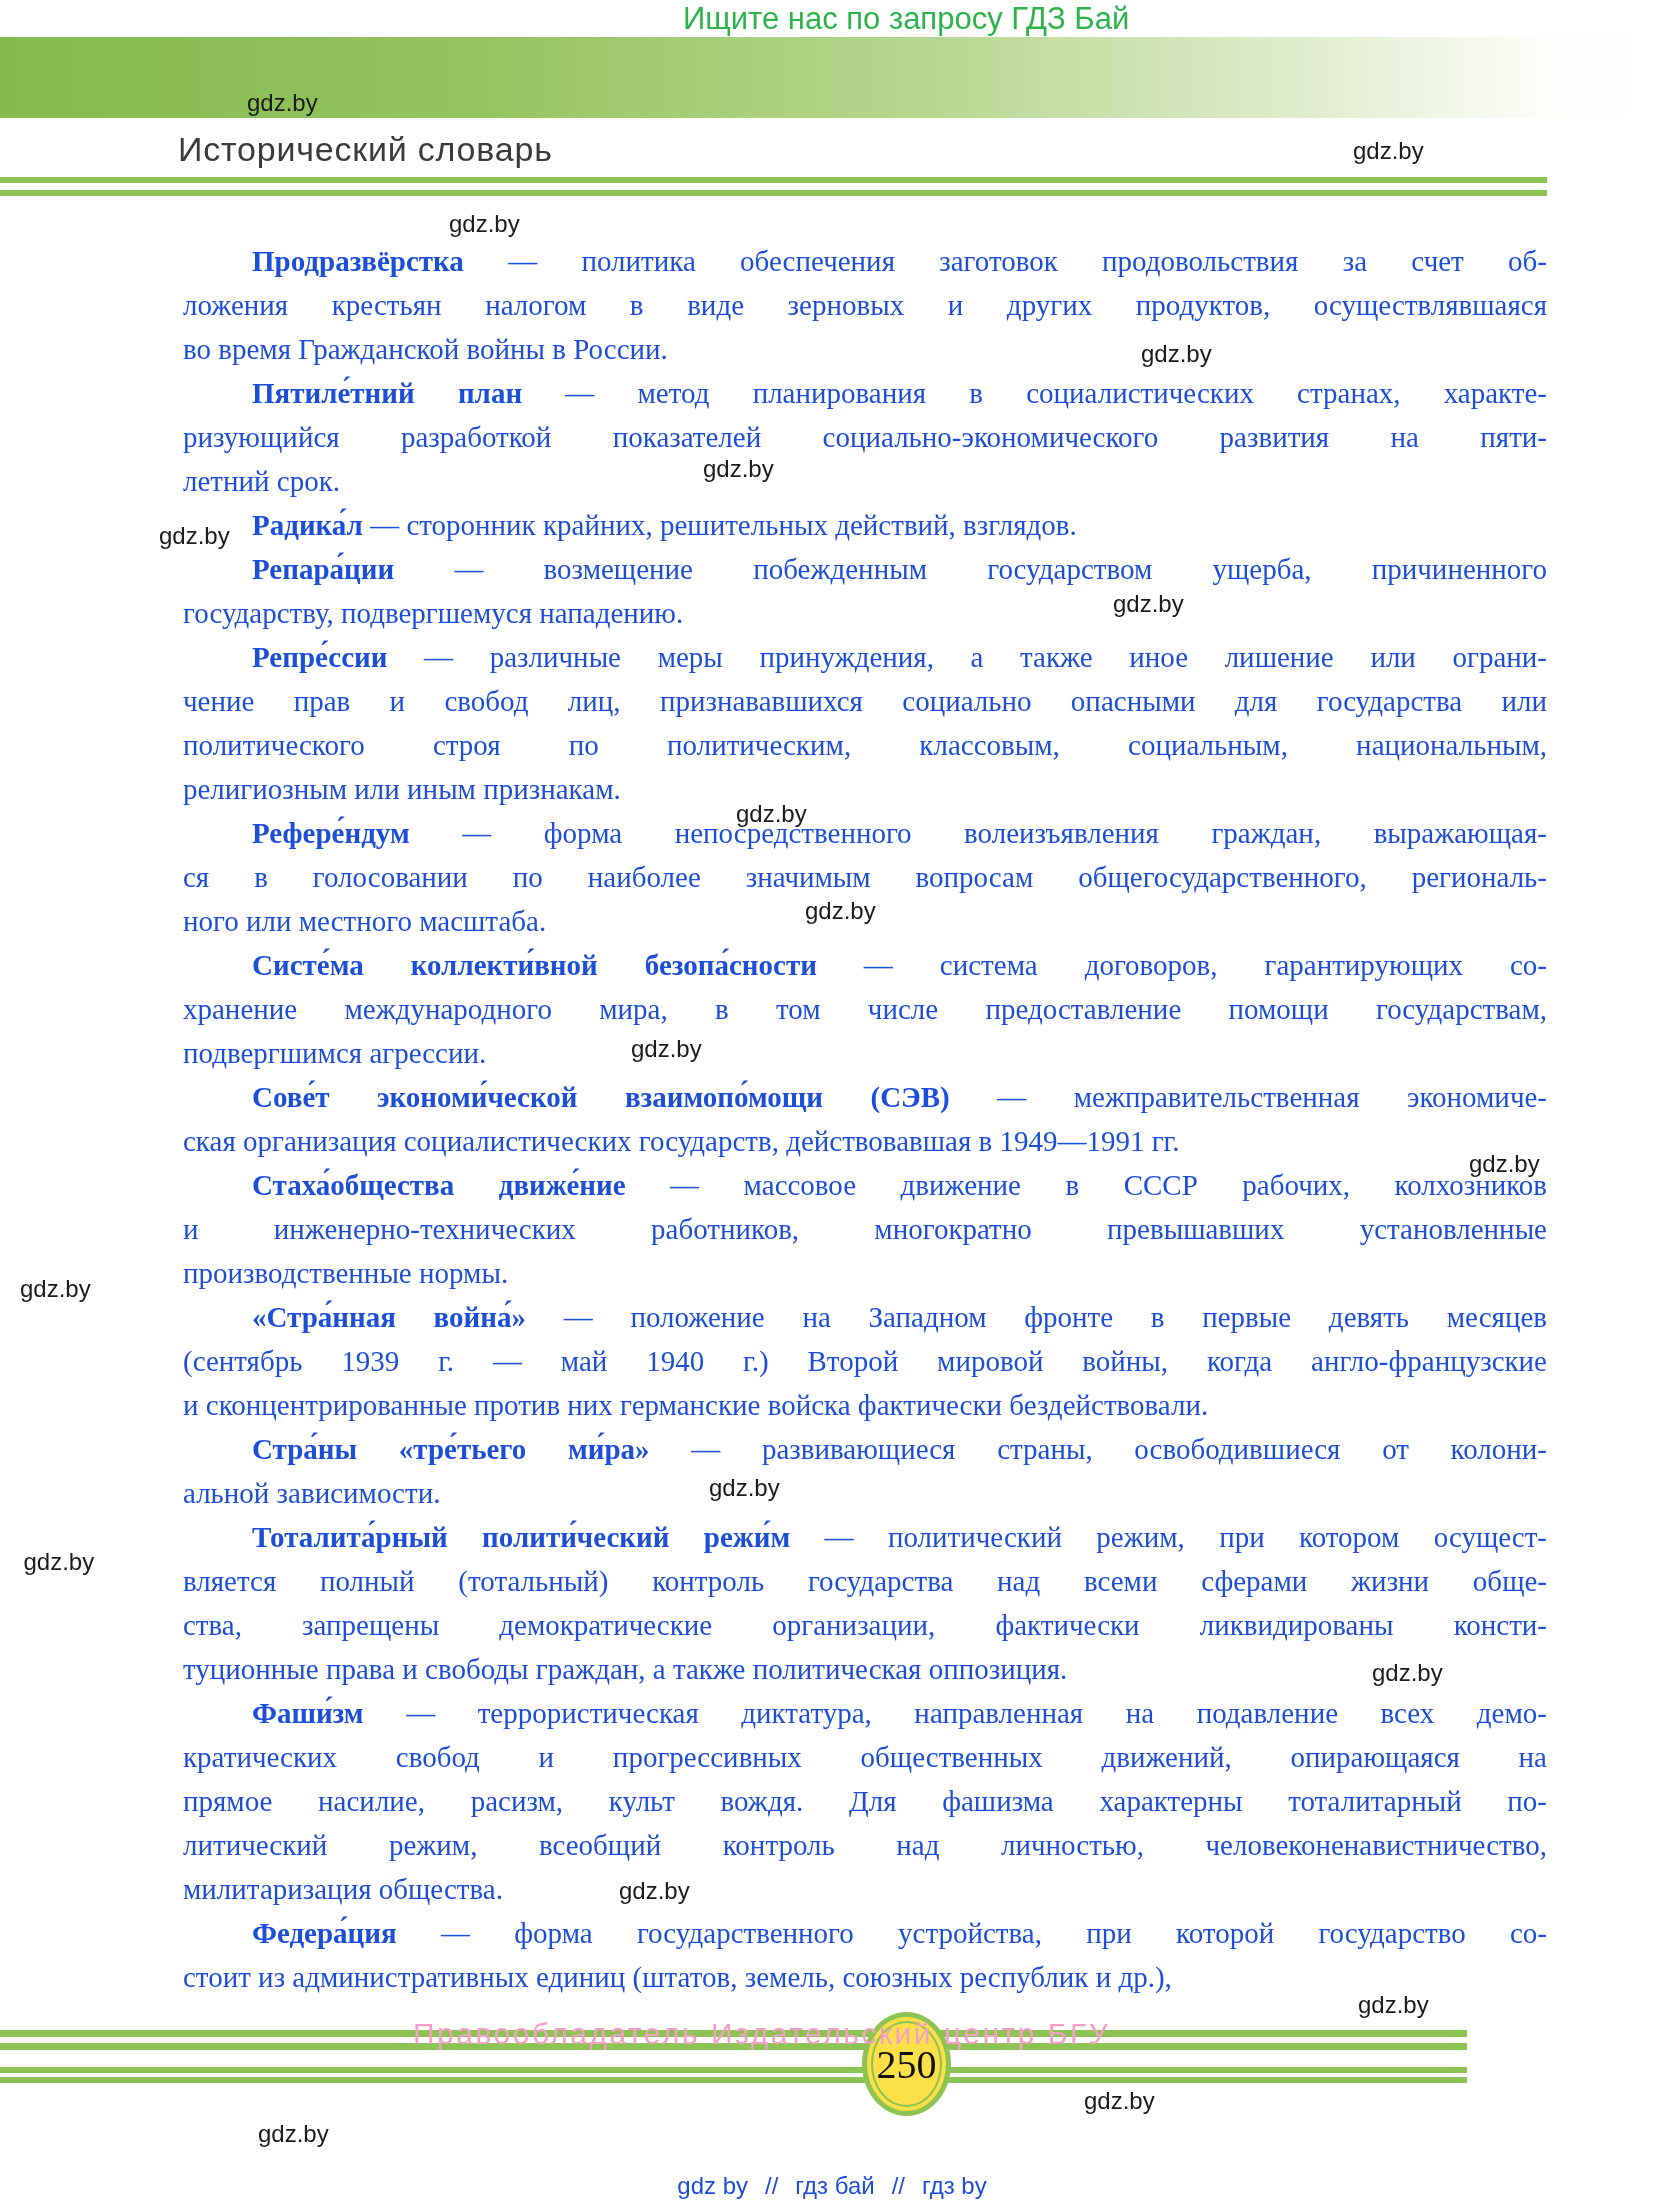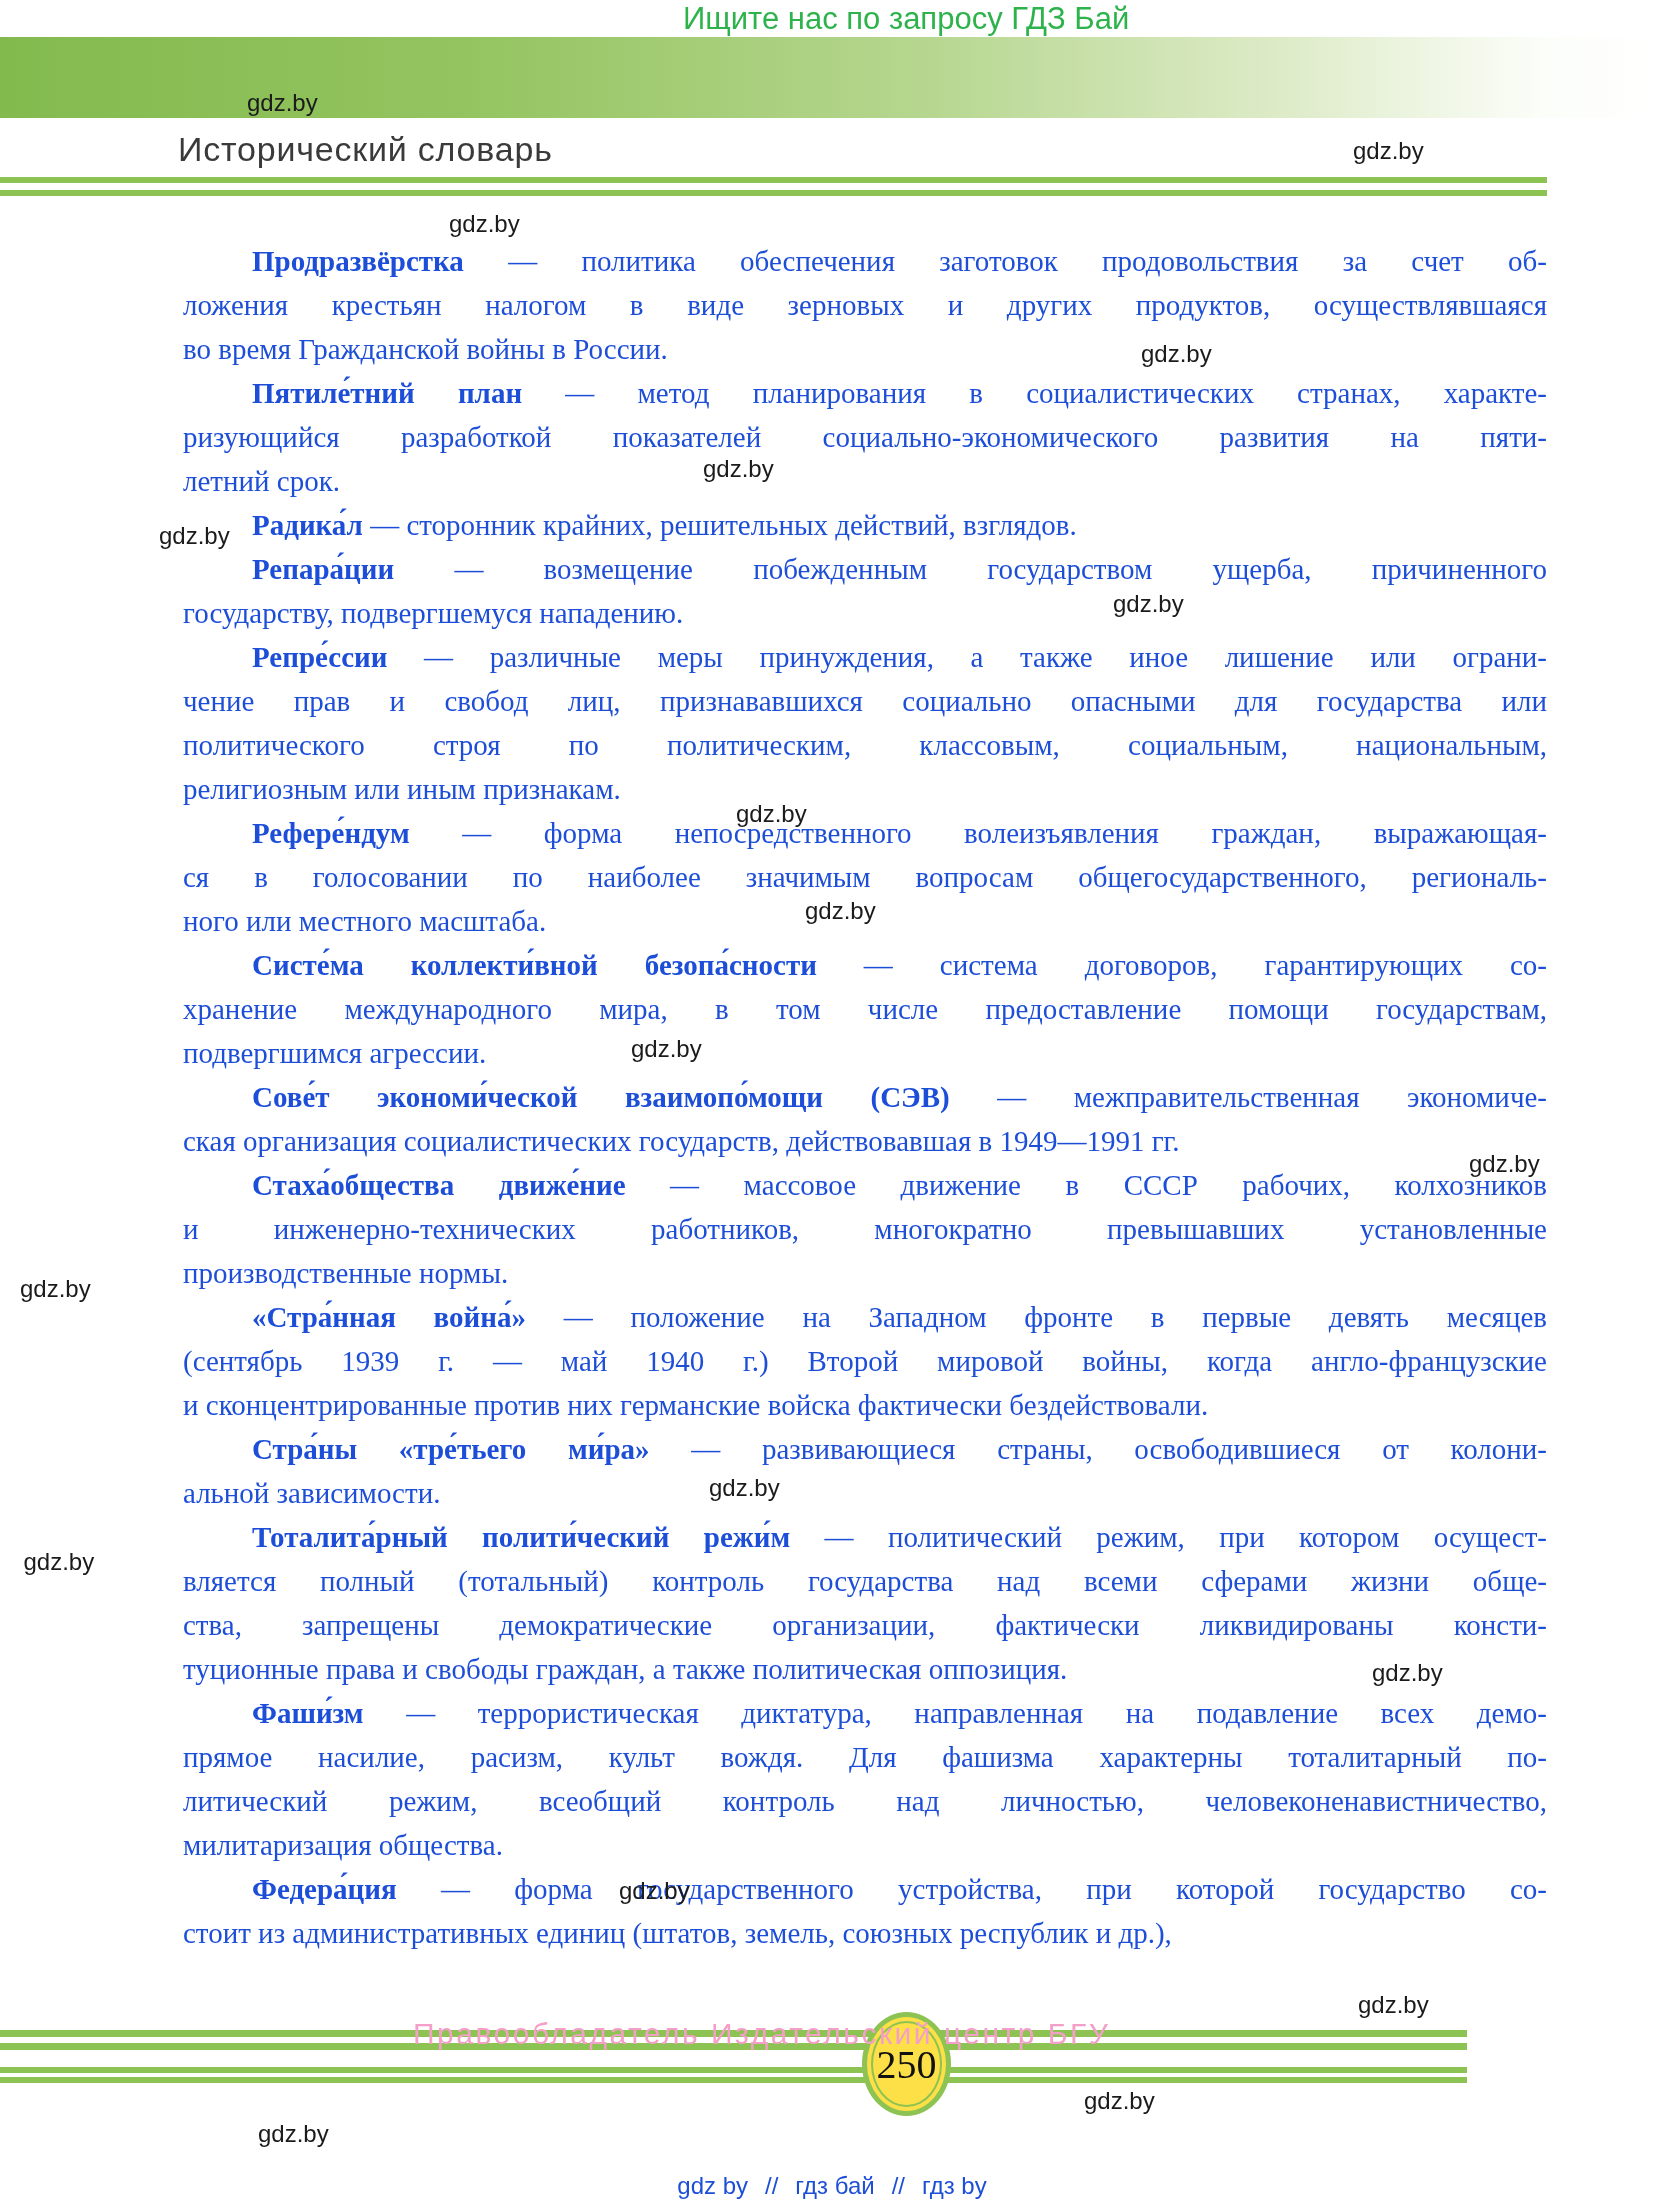--- a/index.html
+++ b/index.html
@@ -136,20 +136,21 @@
       <div class="bline first"><b>«Стра́нная война́»</b> — положение на Западном фронте в первые девять месяцев</div>
       <div class="bline">(сентябрь 1939 г. — май 1940 г.) Второй мировой войны, когда англо-французские</div>
       <div class="bline last">и сконцентрированные против них германские войска фактически бездействовали.</div>
       <div class="bline first"><b>Стра́ны «тре́тьего ми́ра»</b> — развивающиеся страны, освободившиеся от колони-</div>
       <div class="bline last">альной зависимости.</div>
       <div class="bline first"><b>Тоталита́рный полити́ческий режи́м</b> — политический режим, при котором осущест-</div>
       <div class="bline">вляется полный (тотальный) контроль государства над всеми сферами жизни обще-</div>
       <div class="bline">ства, запрещены демократические организации, фактически ликвидированы консти-</div>
       <div class="bline last">туционные права и свободы граждан, а также политическая оппозиция.</div>
       <div class="bline first"><b>Фаши́зм</b> — террористическая диктатура, направленная на подавление всех демо-</div>
+      <div class="bline">кратических свобод и прогрессивных общественных движений, опирающаяся на</div>
       <div class="bline">прямое насилие, расизм, культ вождя. Для фашизма характерны тоталитарный по-</div>
       <div class="bline">литический режим, всеобщий контроль над личностью, человеконенавистничество,</div>
       <div class="bline last">милитаризация общества.</div>
       <div class="bline first"><b>Федера́ция</b> — форма государственного устройства, при которой государство со-</div>
       <div class="bline last">стоит из административных единиц (штатов, земель, союзных республик и др.),</div>
     </div>
 
   <div id="wm-layer">
       <span class="wm" style="left: 247px; top: 89px;">gdz.by</span>
       <span class="wm" style="left: 1353px; top: 137px;">gdz.by</span>

